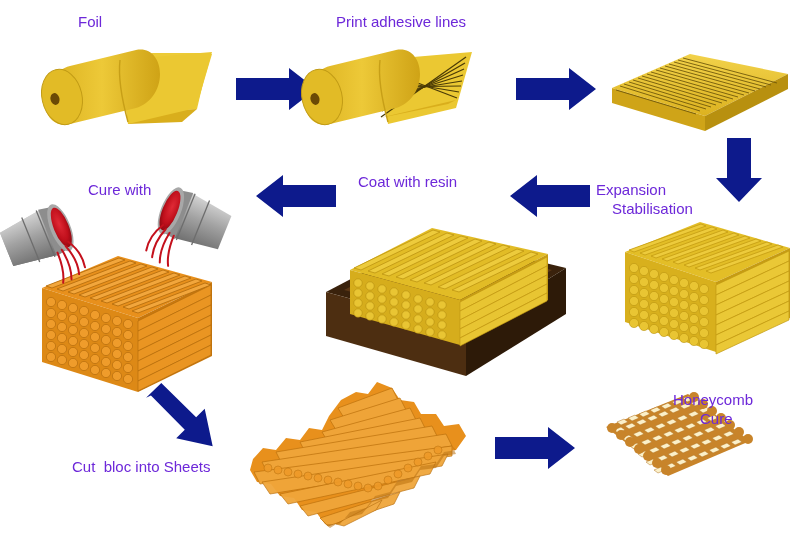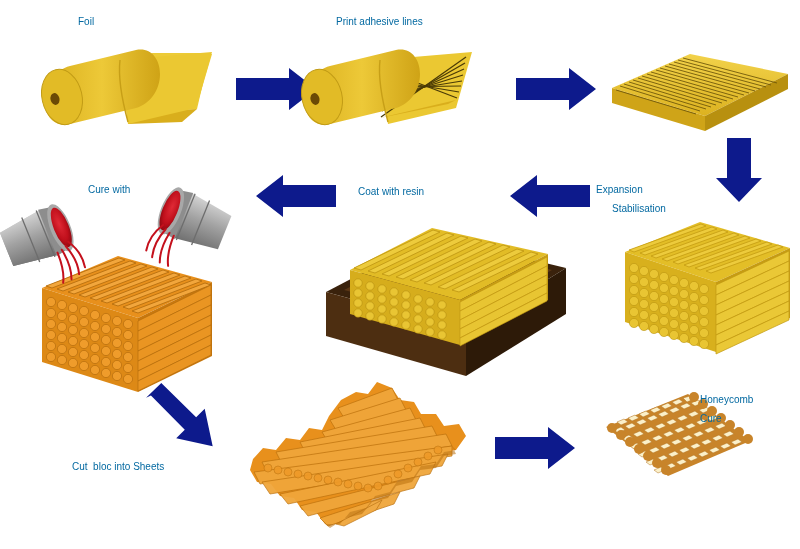--- a/index.html
+++ b/index.html
@@ -6,22 +6,22 @@
   body{
     width:800px;height:549px;
     background:#ffffff;
     font-family:"Liberation Sans","DejaVu Sans",sans-serif;
     overflow:hidden;
     position:relative;
   }
   #stage{position:absolute;left:0;top:0;width:800px;height:549px;}
   .lbl{
     position:absolute;
-    color:#0369a1;
-    font-size:10px;
+    color:#6d28d9;
+    font-size:15px;
     line-height:19px;
     white-space:pre;
     font-family:"Liberation Sans","DejaVu Sans",sans-serif;
   }
   svg.art{position:absolute;left:0;top:0;width:800px;height:549px;pointer-events:none;}
 </style>
 </head>
 <body>
 
 <div id="stage">
@@ -594,19 +594,19 @@
           <circle cx="739" cy="432" r="5"></circle>
         <circle cx="748" cy="439" r="5"></circle>
       </g>
     </g>
   </svg>
 
   <div class="lbl" style="left:78px;top:12px;">Foil</div>
   <div class="lbl" style="left:336px;top:12px;">Print adhesive lines</div>
   <div class="lbl" style="left:596px;top:180px;">Expansion</div>
   <div class="lbl" style="left:612px;top:199px;">Stabilisation</div>
-  <div class="lbl" style="left:358px;top:182px;">Coat with resin</div>
+  <div class="lbl" style="left:358px;top:172px;">Coat with resin</div>
   <div class="lbl" style="left:88px;top:180px;">Cure with</div>
   <div class="lbl" style="left:72px;top:457px;text-align:center;">Cut  bloc into Sheets</div>
-  <div class="lbl" style="left:700px;top:390px;">Honeycomb</div>
+  <div class="lbl" style="left:673px;top:390px;">Honeycomb</div>
   <div class="lbl" style="left:700px;top:409px;">Cure</div>
 
 </div>
 
 </body></html>

